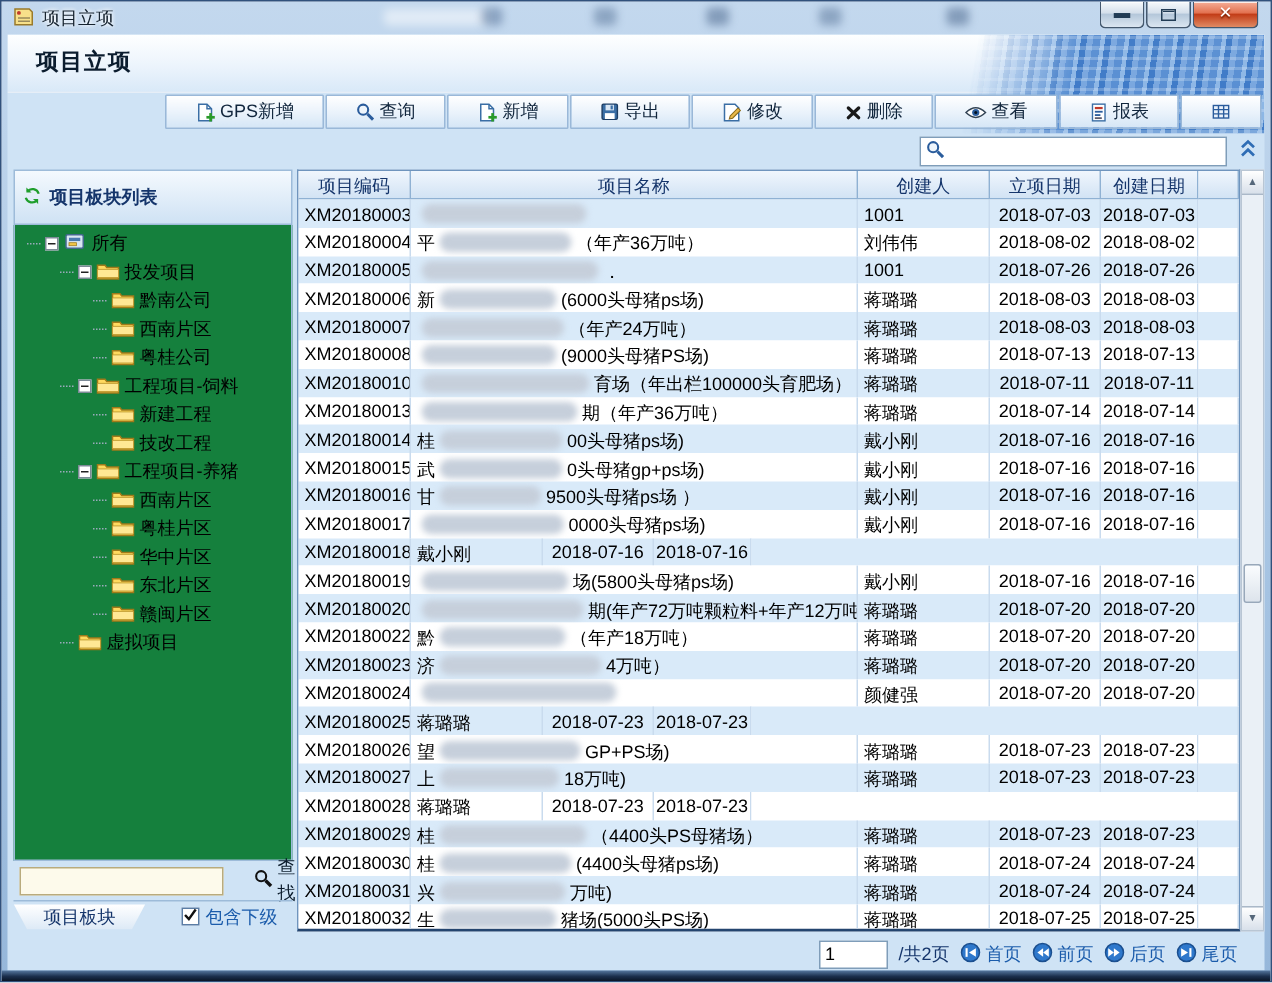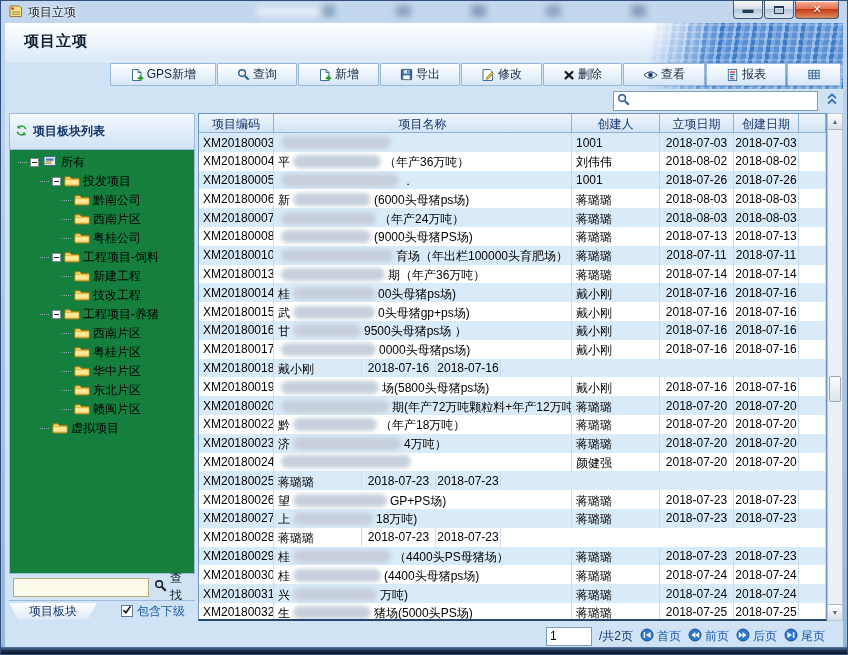--- a/index.html
+++ b/index.html
@@ -43,21 +43,21 @@
   
   .main{position:absolute;left:4px;right:0;top:90px;height:508px;display:flex;}
   
   .sidepanel{width:186px;display:flex;flex-direction:column;}
   .sp-header{height:37px;box-sizing:border-box;border:1px solid #9dbbd9;background:linear-gradient(#f4f9fe,#cfe2f4);display:flex;align-items:center;gap:5px;padding:0 5px;color:#15356b;font-weight:bold;}
   .tree{flex:1;background:#15803d;border:1px solid #9dbbd9;border-top:none;overflow:hidden;padding-top:3px;box-sizing:border-box;}
   .tree-item{display:flex;align-items:center;height:19px;gap:3px;cursor:default;white-space:nowrap;}
   .tree-item .conn{width:9px;height:0;border-top:1px dotted #9aaabb;}
   .exp{width:9px;height:9px;box-sizing:border-box;border:1px solid #7d8a97;background:#fff;display:flex;align-items:center;justify-content:center;flex:none;}
   .exp::after{content:"";width:5px;height:1px;background:#222;}
-  .findrow{height:24px;display:flex;align-items:center;gap:5px;padding:2px 2px 0 4px;box-sizing:border-box;}
+  .findrow{height:24px;display:flex;align-items:center;gap:20px;padding:2px 2px 0 4px;box-sizing:border-box;}
   .findrow input{width:128px;height:17px;border:1px solid #b9ab7d;background:#fdfaeb;font-family:inherit;font-size:12px;padding:0 3px;}
   .findbtn{display:flex;align-items:center;gap:3px;color:#0a1a2a;cursor:default;}
   .tabrow{height:20px;border-top:1px solid #9dbbd9;display:flex;align-items:center;margin-top:2px;}
   .tab{width:88px;height:17px;display:flex;align-items:center;justify-content:center;color:#15356b;
        background:linear-gradient(#ffffff,#dcE9f6);
        clip-path:polygon(0 0,100% 0,calc(100% - 9px) 100%,9px 100%);
        filter:drop-shadow(0 1px 0 #8fb1d3);cursor:default;}
   .cbwrap{margin-left:auto;display:flex;align-items:center;gap:4px;padding-right:10px;cursor:default;}
   .cbbox{width:12px;height:12px;box-sizing:border-box;border:1px solid #5b7da5;background:#fff;display:flex;align-items:center;justify-content:center;}
   .cblabel{color:#1b5cab;}

